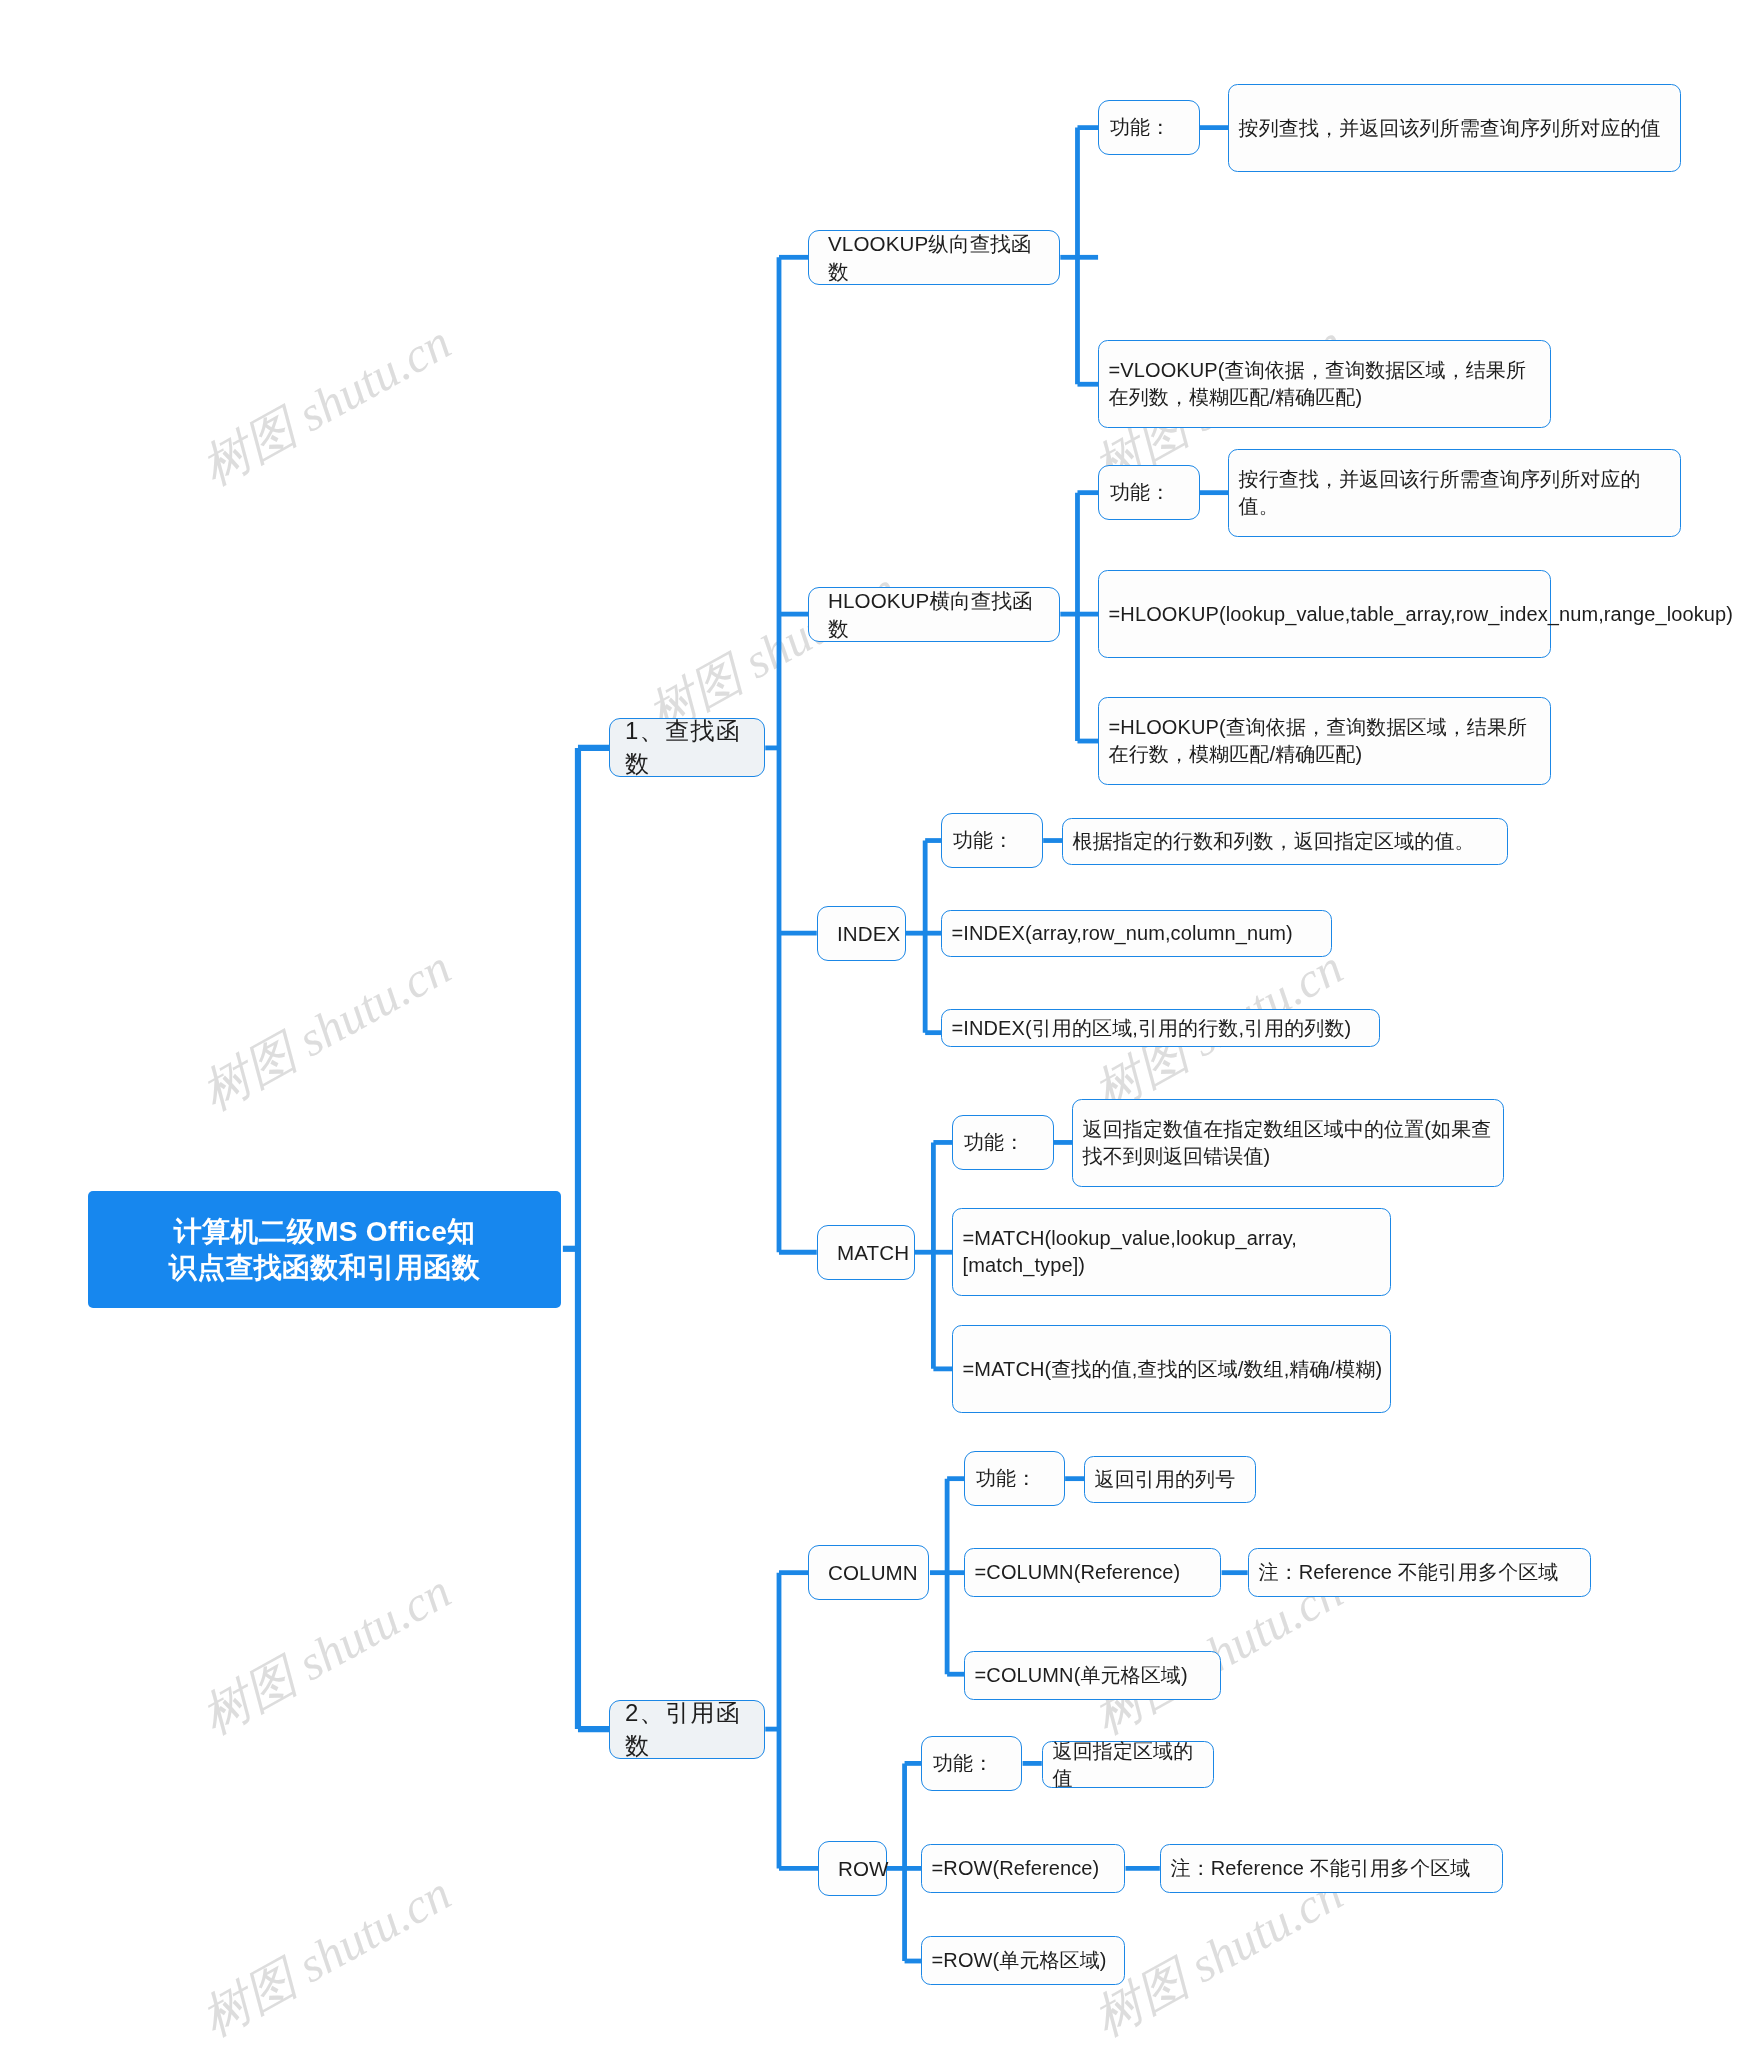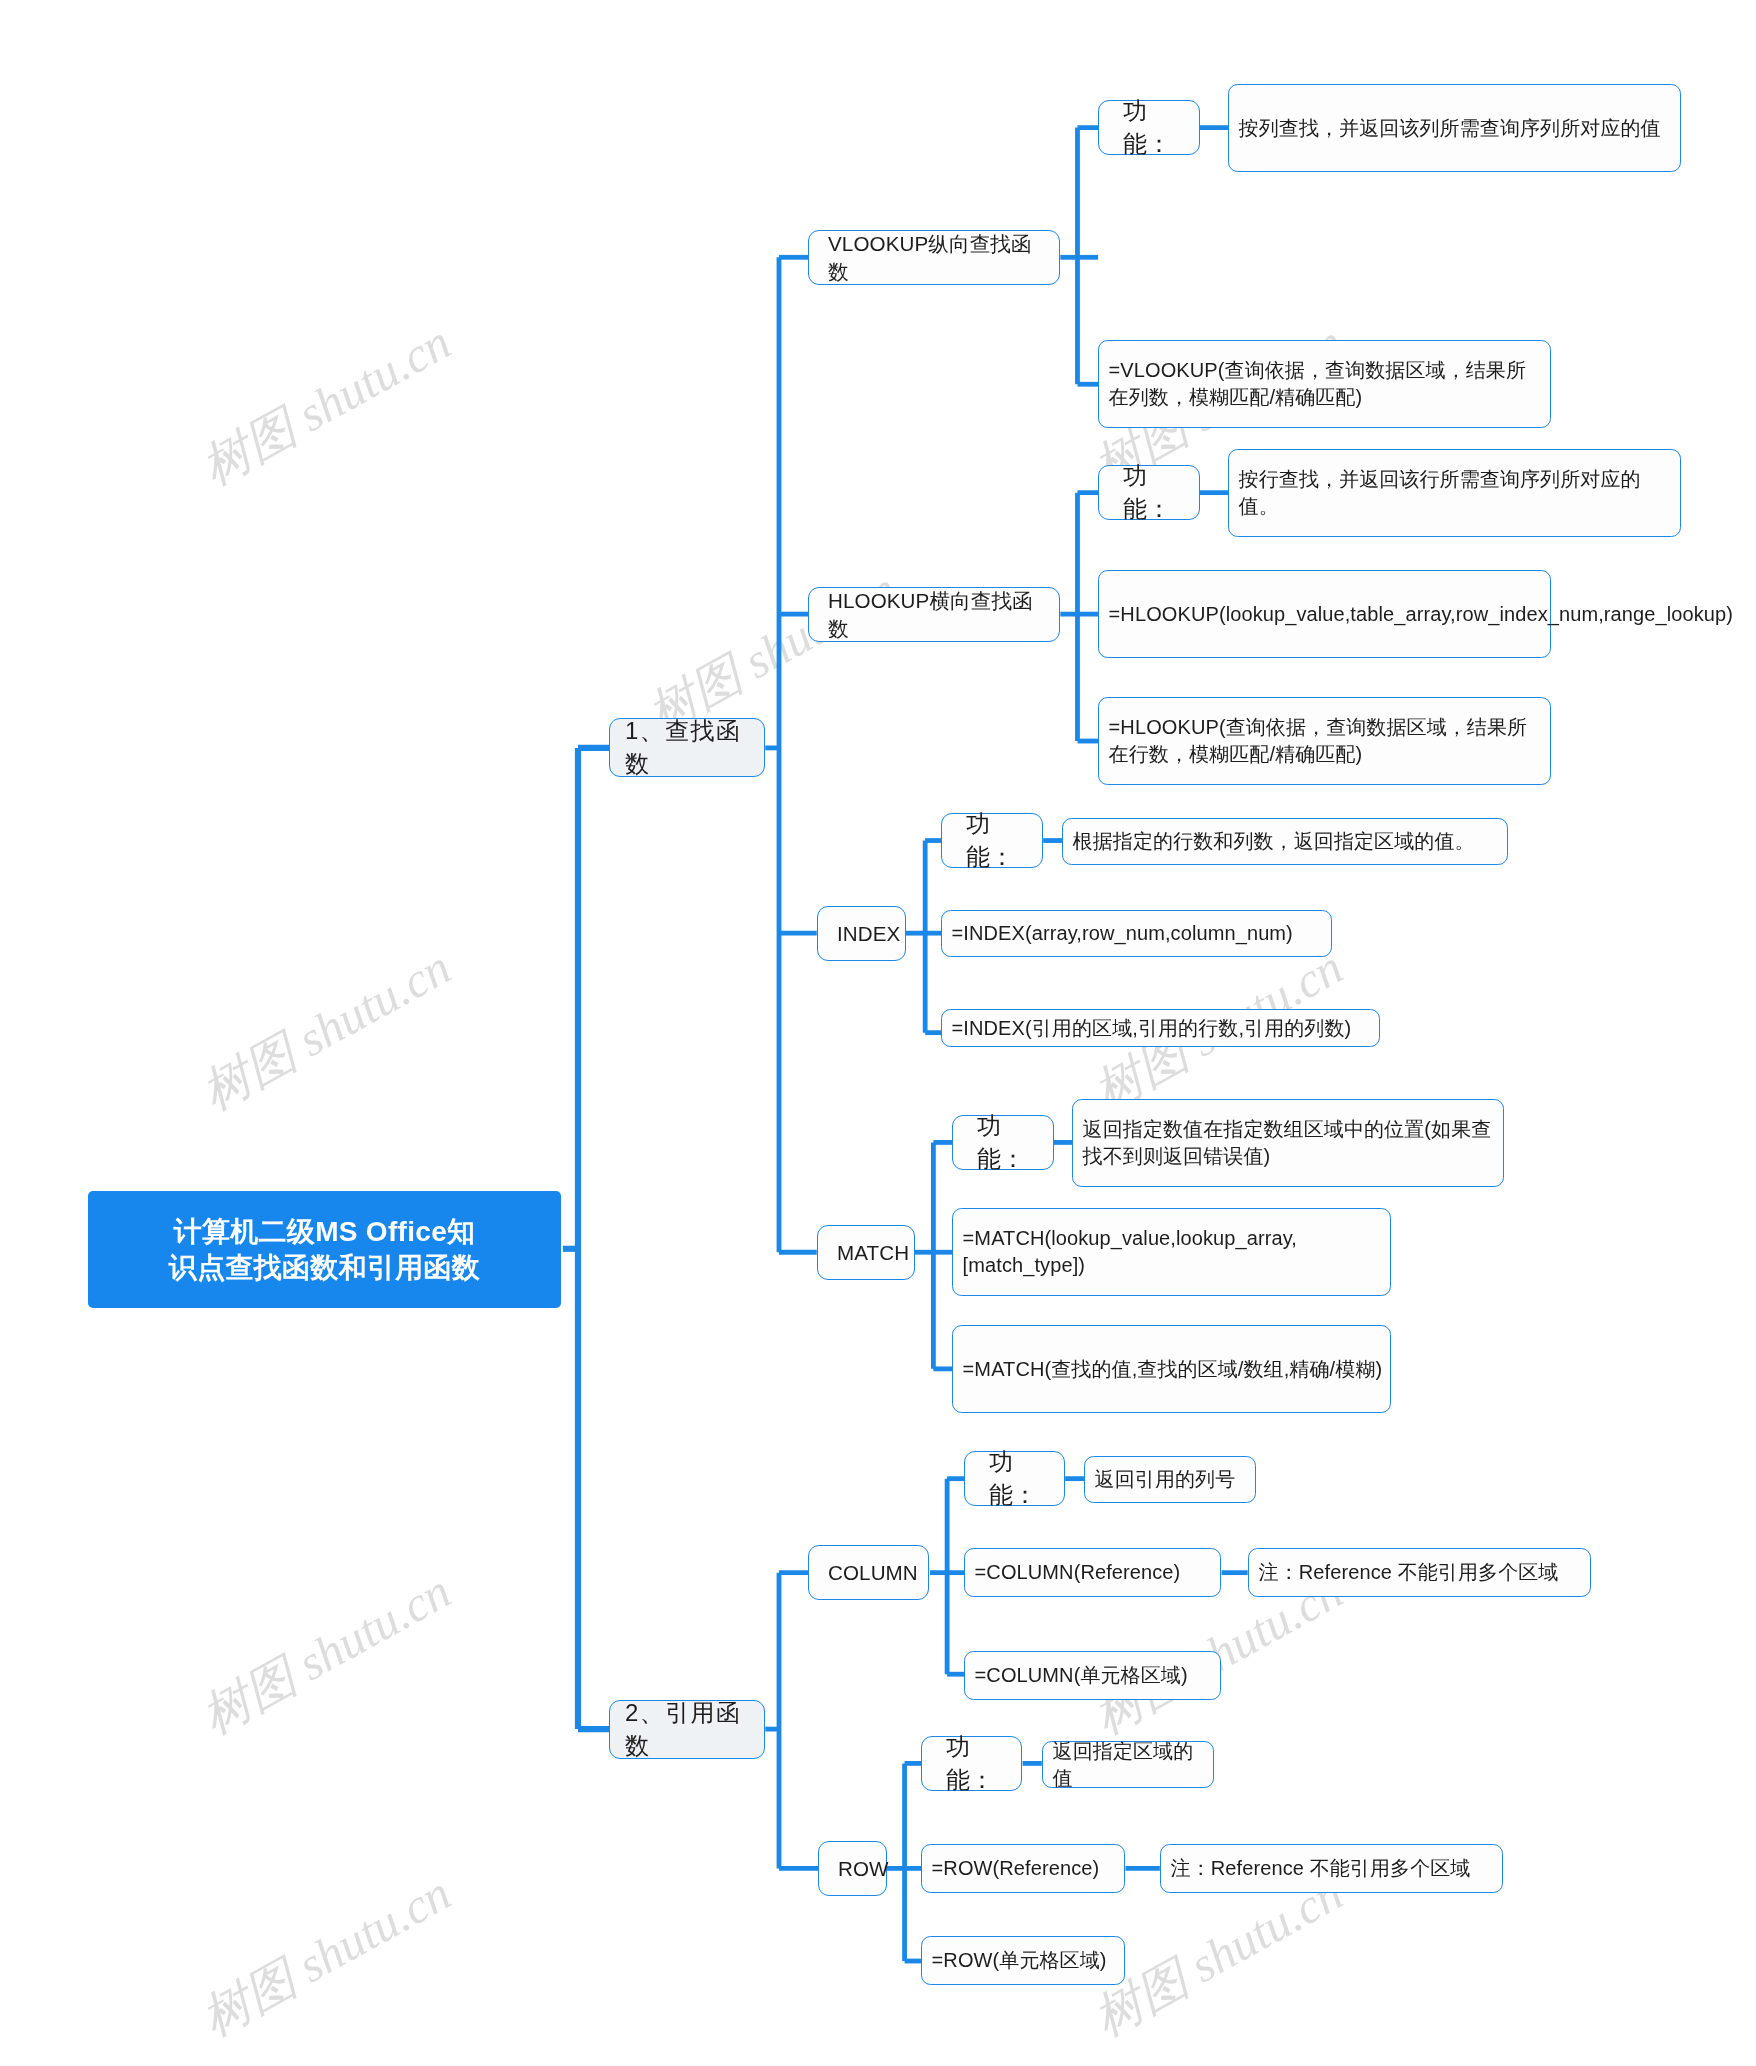--- a/index.html
+++ b/index.html
@@ -94,24 +94,24 @@
   }
 
   .node.level2 {
     font-size: 20.6px;
     border-radius: 11px;
     justify-content: flex-start;
     padding-left: 19px;
   }
 
   .node.label {
-    font-size: 24px;
+    font-size: 20px;
     border-radius: 11px;
     justify-content: flex-start;
-    padding-left: 24px;
+    padding-left: 11px;
   }
 
   .node.leaf {
     font-size: 20px;
     border-radius: 9.6px;
     align-items: center;
     justify-content: flex-start;
     padding-left: 9.6px;
     padding-right: 6.9px;
   }

